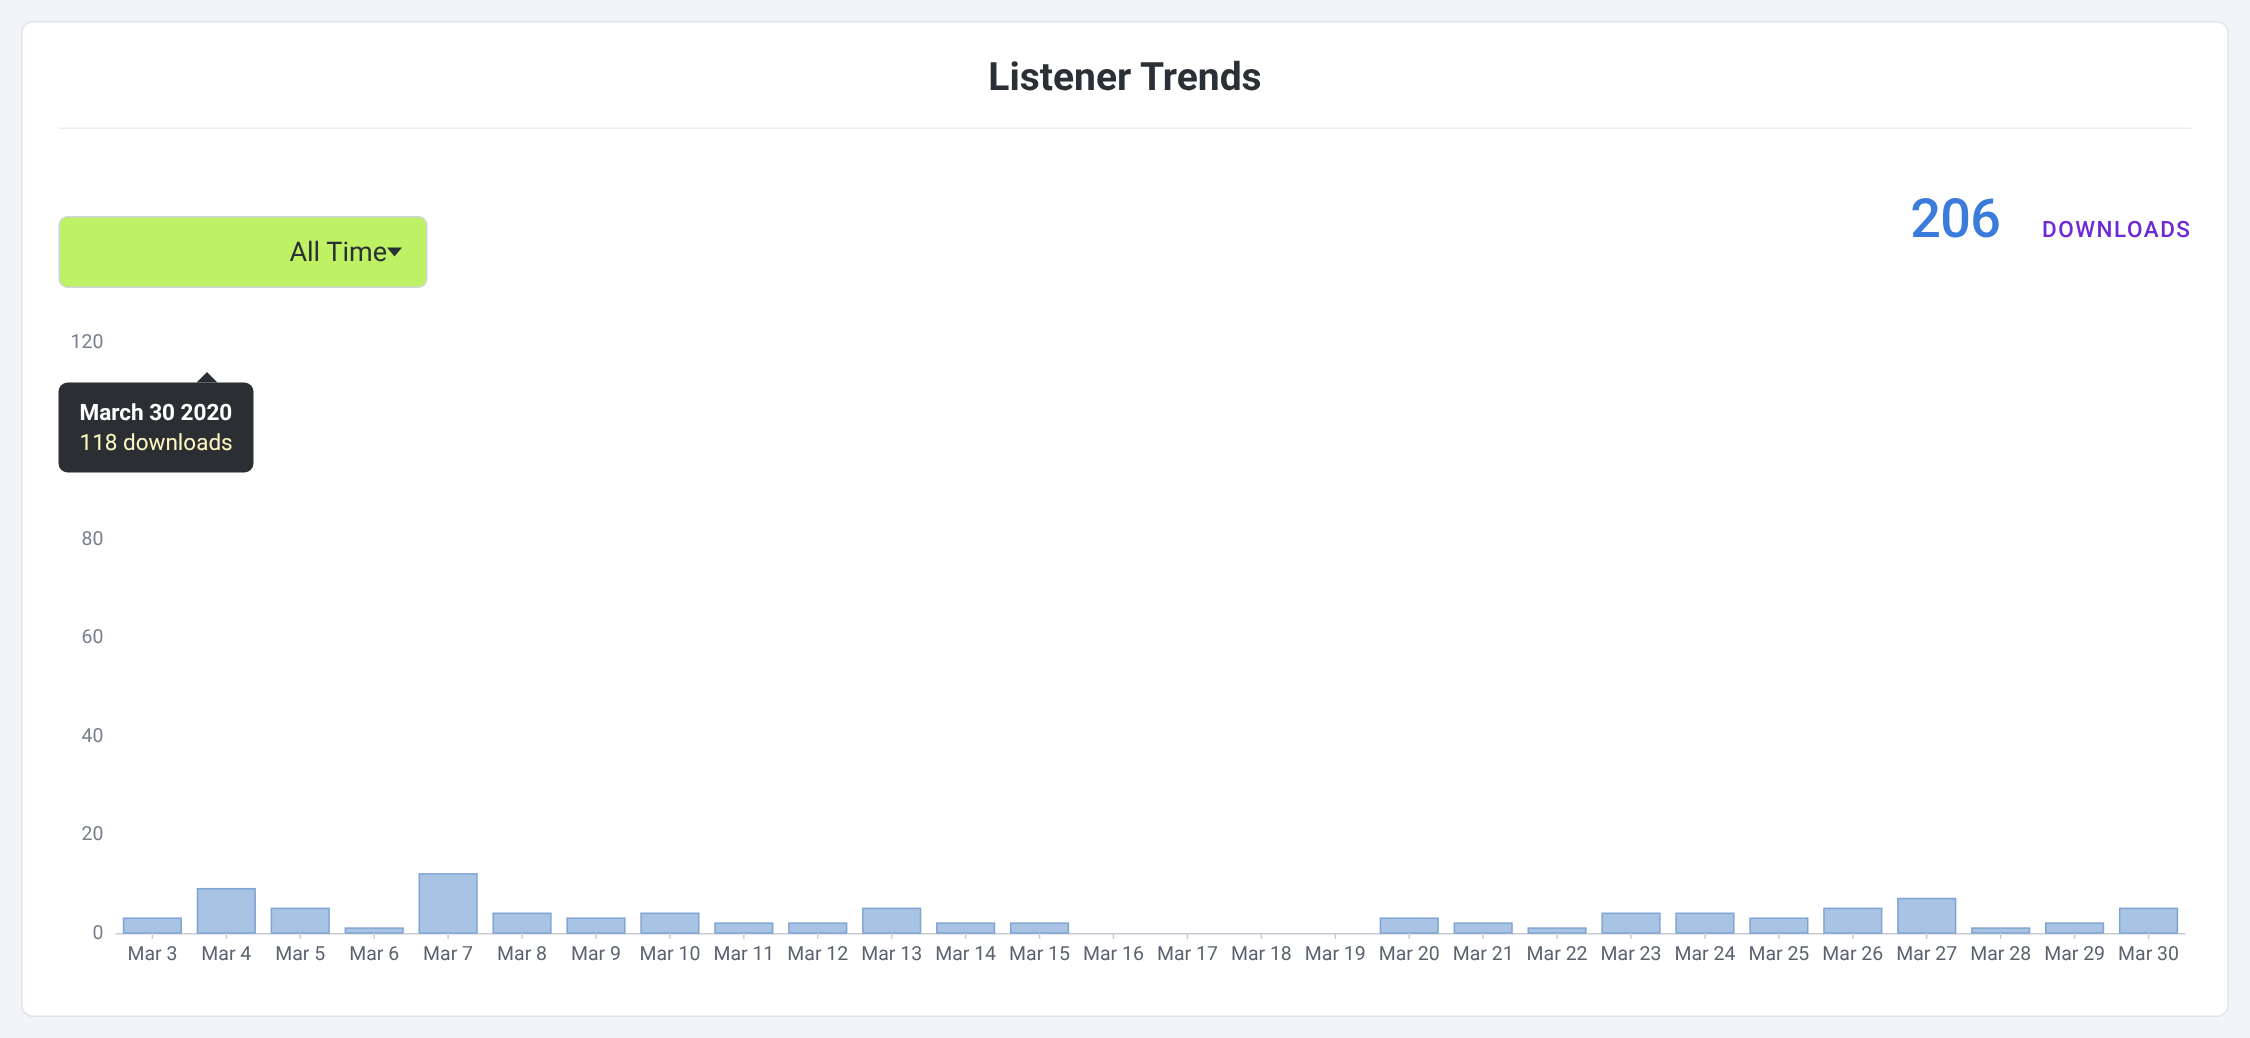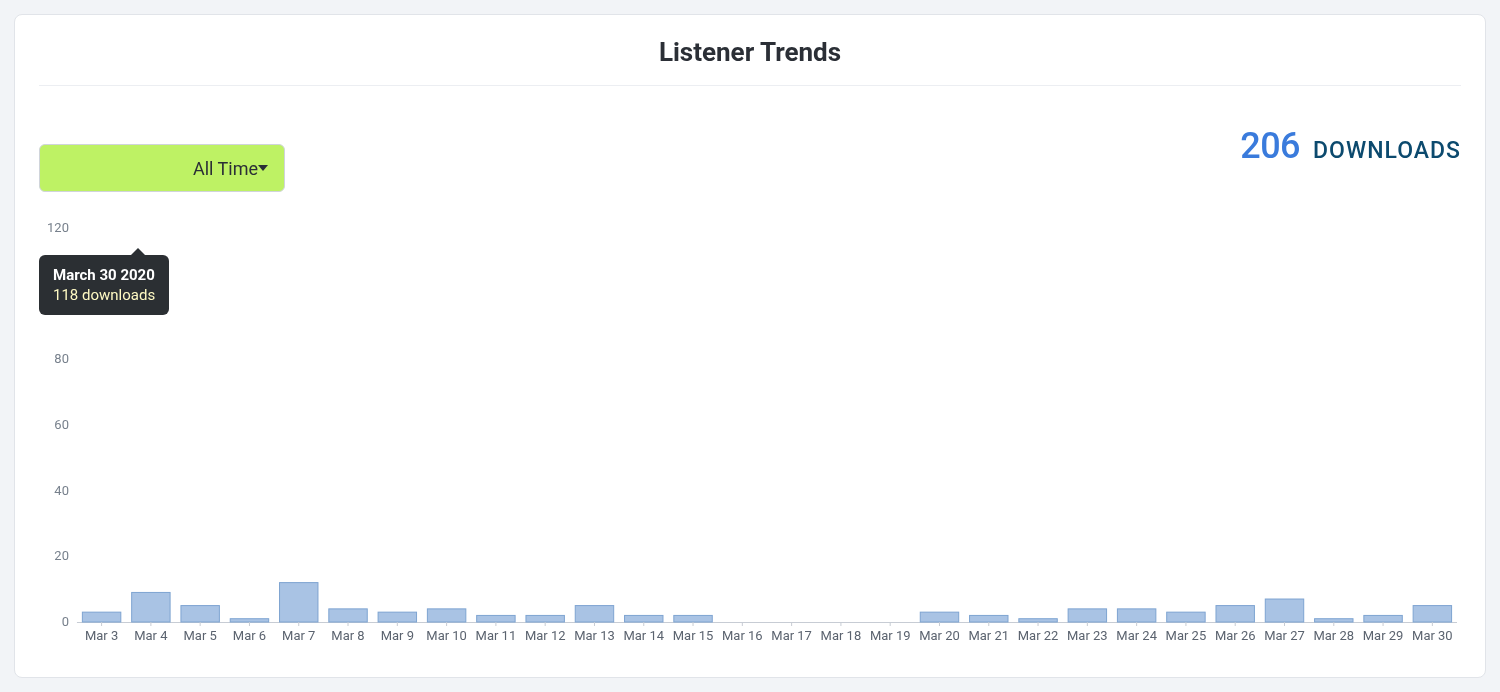--- a/index.html
+++ b/index.html
@@ -63,33 +63,33 @@
   }
   .dropdown .caret {
     width: 0; height: 0;
     border-left: 5px solid transparent;
     border-right: 5px solid transparent;
     border-top: 6px solid #2b2f36;
   }
   .totals {
     display: flex;
     align-items: baseline;
-    gap: 13px;
+    gap: 28px;
   }
   .totals-number {
     font-size: 36px;
     font-weight: 500;
     color: #3a7bdc;
     letter-spacing: -0.5px;
   }
   .totals-label {
-    font-size: 23px;
+    font-size: 15px;
     letter-spacing: 1px;
     font-weight: 500;
-    color: #0c4a6e;
+    color: #6d28d9;
   }
   .chart-wrap {
     position: relative;
     height: 432px;
   }
   .chart-svg {
     display: block;
     width: 100%;
     height: 100%;
   }

